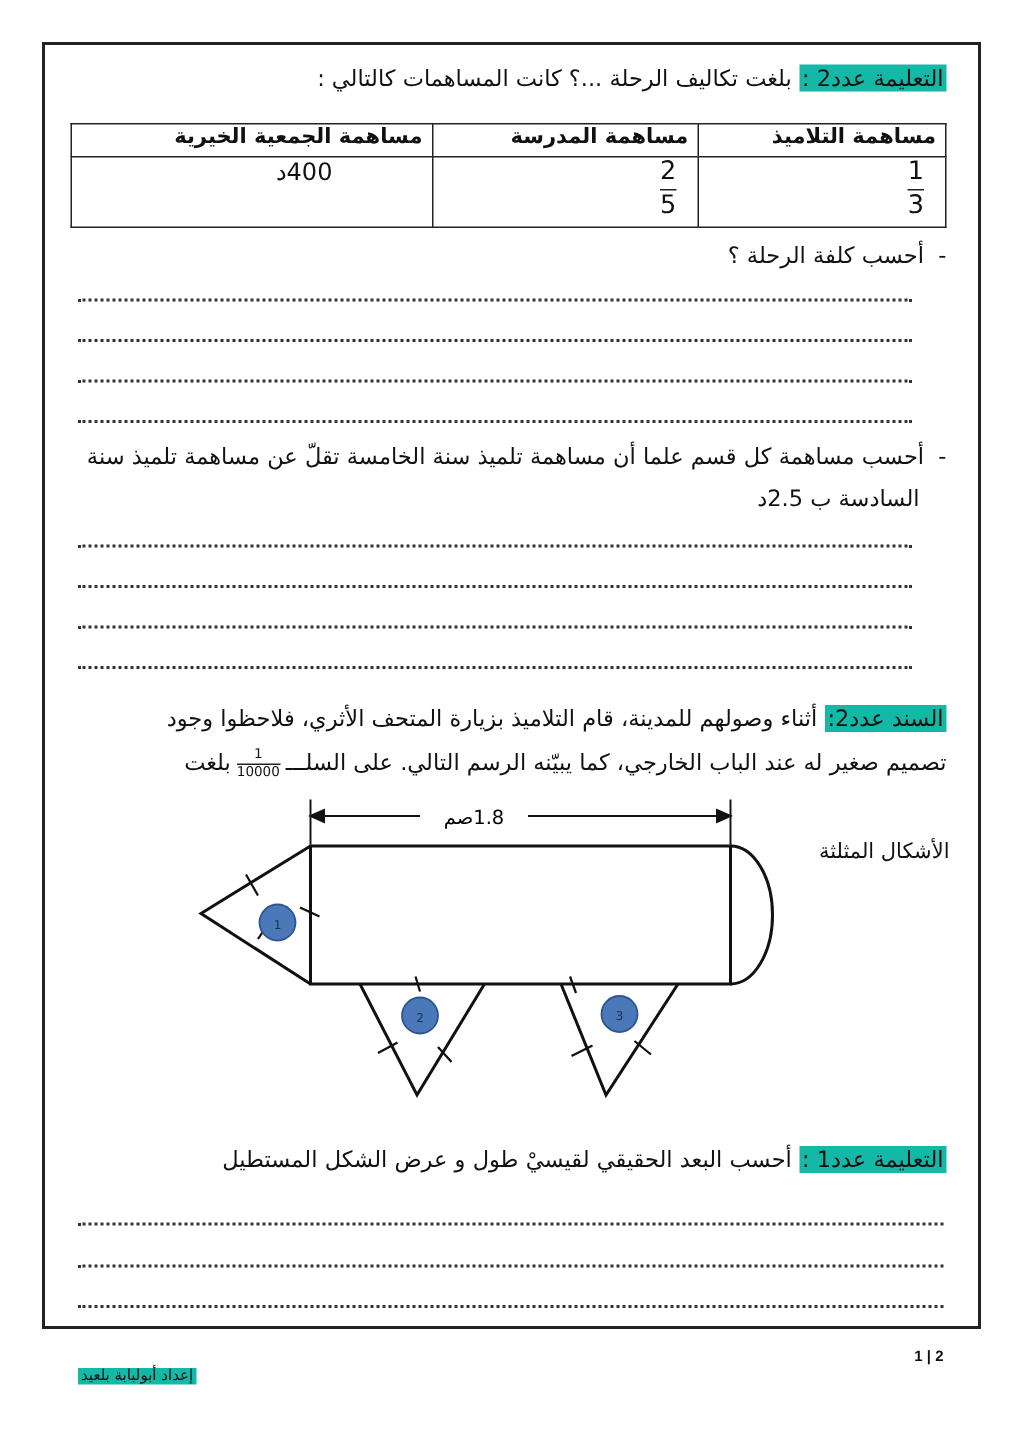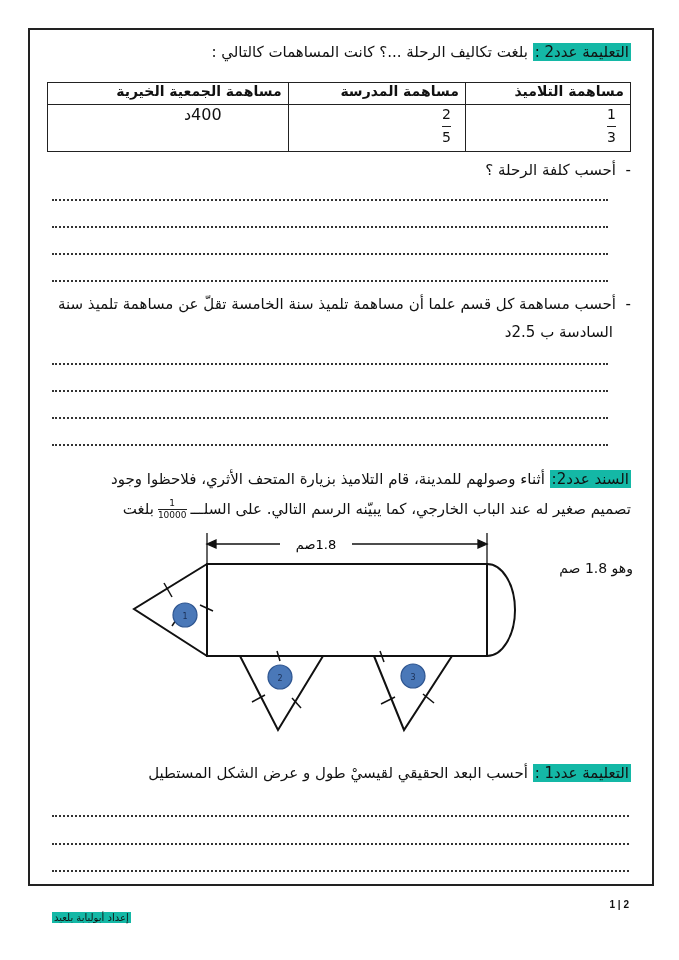--- a/index.html
+++ b/index.html
@@ -12,21 +12,21 @@
   .hl { background:#14b8a6; padding:0 2px; }
   .line1 { font-size:15px; line-height:20px; }
   .dots { position:absolute; height:0; border-top:2px dotted #333; }
   table.contrib { position:absolute; left:47px; top:82px; width:584px;
                   border-collapse:collapse; direction:rtl; font-size:14px; }
   table.contrib th, table.contrib td { border:1.5px solid #222; padding:0 6px;
                   text-align:right; vertical-align:top; }
   table.contrib th { height:21px; font-weight:bold; }
   table.contrib td { height:46px; }
   .frac { display:inline-block; text-align:center; font-family:"DejaVu Sans", sans-serif;
-          font-size:14px; line-height:19px; margin-right:8px; }
+          font-size:17px; line-height:19px; margin-right:8px; }
   .frac .bar { display:block; border-top:1.5px solid #222; margin:2px 0 1px 0; }
   .amount { display:inline-block; margin-right:60px; font-size:16px; }
   .small-frac { display:inline-block; text-align:center; font-size:9px; line-height:11px;
                 vertical-align:middle; margin:0 4px; }
   .small-frac .bar { display:block; border-top:1px solid #222; }
   svg text { font-family:"DejaVu Sans", sans-serif; }
 </style>
 </head>
 <body>
 
@@ -136,21 +136,21 @@
     <circle cx="280" cy="677" r="12" fill="#4a78b8" stroke="#2e5590" stroke-width="1.2"></circle>
     <text x="280" y="681" font-size="8" text-anchor="middle" fill="#1a2f55">2</text>
   </g>
   <g>
     <circle cx="413" cy="676" r="12" fill="#4a78b8" stroke="#2e5590" stroke-width="1.2"></circle>
     <text x="413" y="680" font-size="8" text-anchor="middle" fill="#1a2f55">3</text>
   </g>
 </svg>
 
 <div class="abs rtl" style="right:46px; top:553px; font-size:14px; line-height:30px; text-align:right; white-space:nowrap;">
-  <div>وهو 1.8 صم</div>
+  <div>الأشكال المثلثة</div>
 </div>
 
 <div class="abs rtl line1" style="right:48px; top:763px; white-space:nowrap;">
   <span class="hl">التعليمة عدد1 :</span><span> أحسب البعد الحقيقي لقيسيْ طول و عرض الشكل المستطيل</span>
 </div>
 
 <div class="dots" style="left:52px; width:577px; top:815px;"></div>
 <div class="dots" style="left:52px; width:577px; top:843px;"></div>
 <div class="dots" style="left:52px; width:577px; top:870px;"></div>
 

